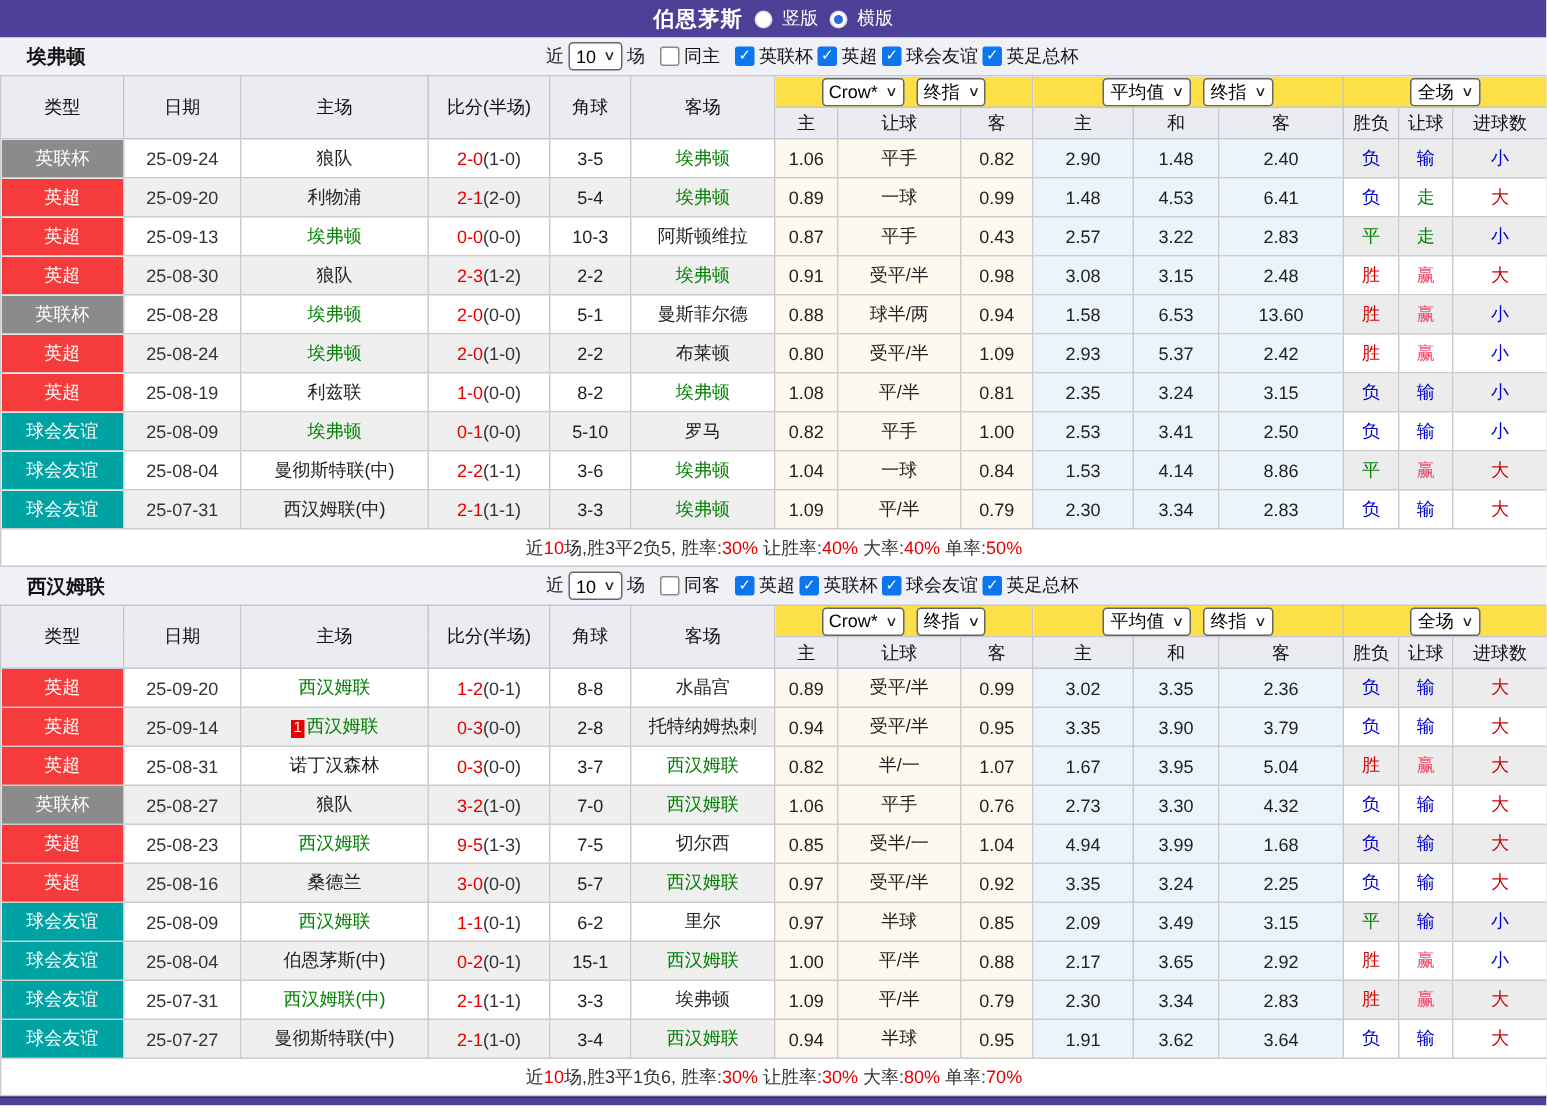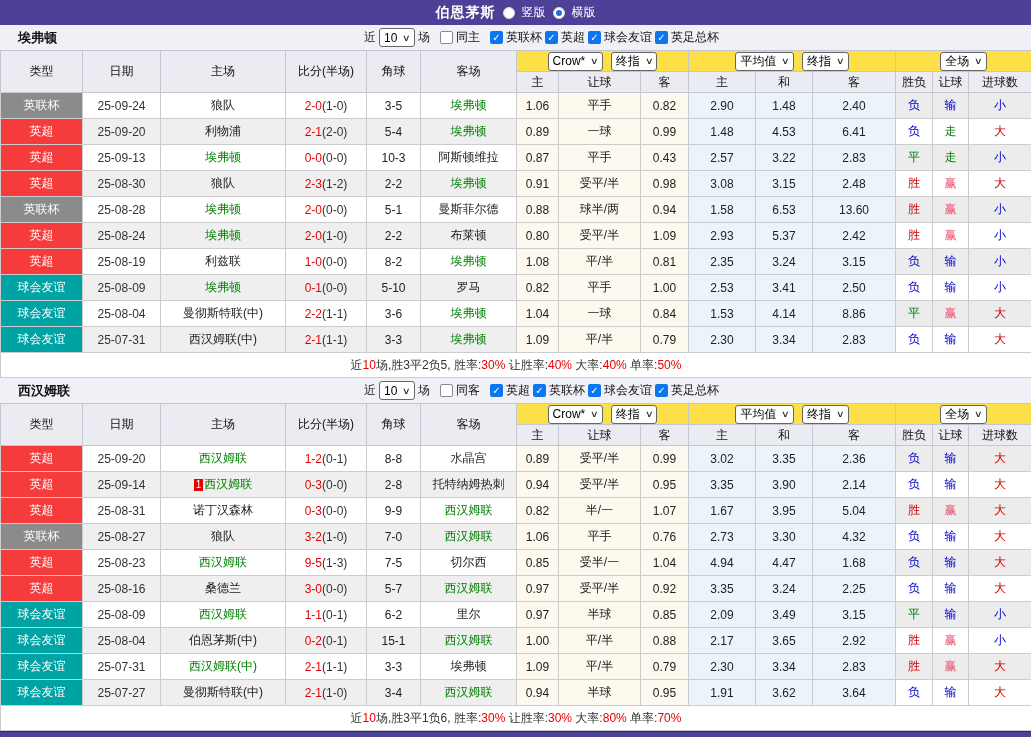--- a/index.html
+++ b/index.html
@@ -489,31 +489,31 @@
           <td class="c-plain c-date">25-09-14</td>
           <td class="c-plain"><span class="card">1</span><span class="hl">西汉姆联</span></td>
           <td class="c-plain"><span class="sc">0-3</span><span class="half">(0-0)</span></td>
           <td class="c-plain">2-8</td>
           <td class="c-plain"><span>托特纳姆热刺</span></td>
           <td class="c-hcap">0.94</td>
           <td class="c-hcap">受平/半</td>
           <td class="c-hcap">0.95</td>
           <td class="c-euro">3.35</td>
           <td class="c-euro">3.90</td>
-          <td class="c-euro">2.14</td>
+          <td class="c-euro">3.79</td>
           <td class="c-res" style="color: rgb(0, 0, 204);">负</td>
           <td class="c-res" style="color: rgb(0, 0, 204);">输</td>
           <td class="c-res" style="color: rgb(209, 0, 0);">大</td>
         </tr>
         <tr>
           <td class="c-type" style="background: rgb(245, 59, 59);">英超</td>
           <td class="c-plain c-date">25-08-31</td>
           <td class="c-plain"><span>诺丁汉森林</span></td>
           <td class="c-plain"><span class="sc">0-3</span><span class="half">(0-0)</span></td>
-          <td class="c-plain">9-9</td>
+          <td class="c-plain">3-7</td>
           <td class="c-plain"><span class="hl">西汉姆联</span></td>
           <td class="c-hcap">0.82</td>
           <td class="c-hcap">半/一</td>
           <td class="c-hcap">1.07</td>
           <td class="c-euro">1.67</td>
           <td class="c-euro">3.95</td>
           <td class="c-euro">5.04</td>
           <td class="c-res" style="color: rgb(209, 0, 0);">胜</td>
           <td class="c-res" style="color: rgb(239, 74, 107);">赢</td>
           <td class="c-res" style="color: rgb(209, 0, 0);">大</td>
@@ -539,21 +539,21 @@
           <td class="c-type" style="background: rgb(245, 59, 59);">英超</td>
           <td class="c-plain c-date">25-08-23</td>
           <td class="c-plain"><span class="hl">西汉姆联</span></td>
           <td class="c-plain"><span class="sc">9-5</span><span class="half">(1-3)</span></td>
           <td class="c-plain">7-5</td>
           <td class="c-plain"><span>切尔西</span></td>
           <td class="c-hcap">0.85</td>
           <td class="c-hcap">受半/一</td>
           <td class="c-hcap">1.04</td>
           <td class="c-euro">4.94</td>
-          <td class="c-euro">4.47</td>
+          <td class="c-euro">3.99</td>
           <td class="c-euro">1.68</td>
           <td class="c-res" style="color: rgb(0, 0, 204);">负</td>
           <td class="c-res" style="color: rgb(0, 0, 204);">输</td>
           <td class="c-res" style="color: rgb(209, 0, 0);">大</td>
         </tr>
         <tr class="alt">
           <td class="c-type" style="background: rgb(245, 59, 59);">英超</td>
           <td class="c-plain c-date">25-08-16</td>
           <td class="c-plain"><span>桑德兰</span></td>
           <td class="c-plain"><span class="sc">3-0</span><span class="half">(0-0)</span></td>

